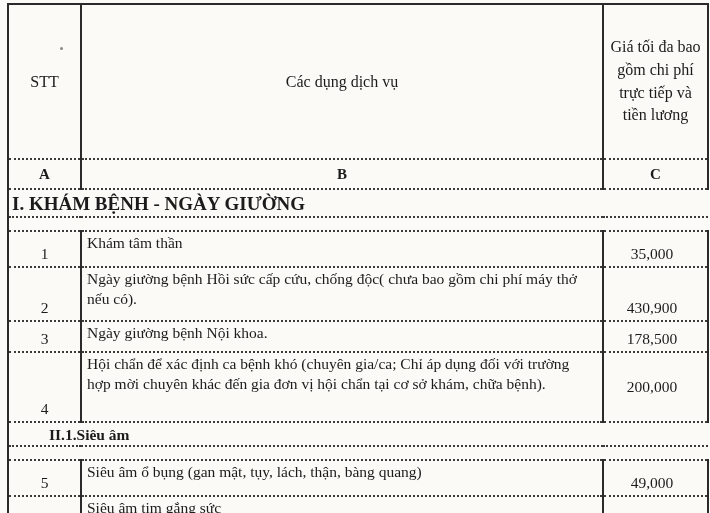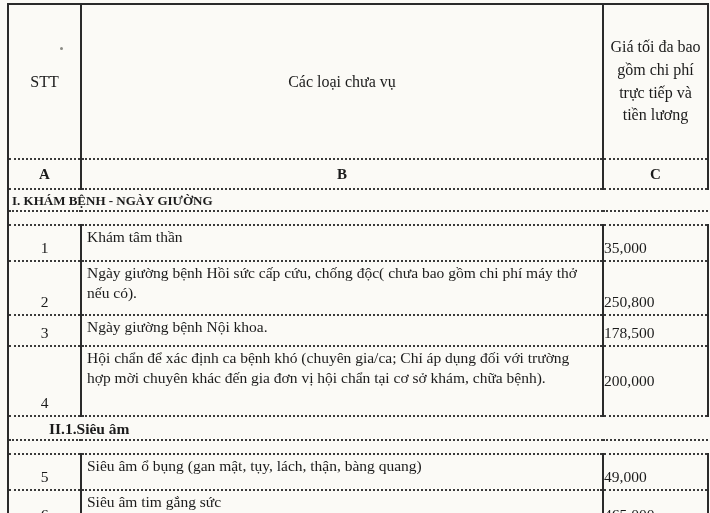--- a/index.html
+++ b/index.html
@@ -52,21 +52,21 @@
   tr.abc-row td.a { border-right: 2px solid #2a2a2a; }
   tr.abc-row td.c { border-left: 2px solid #2a2a2a; border-right: 2px solid #2a2a2a; }
 
   
   tr.sec td {
     border-bottom: 2px dotted #3a3a3a;
     font-weight: bold;
     padding: 3px 4px 1px 3px;
     vertical-align: bottom;
   }
-  tr.sec.section td    { font-size: 13px; }
+  tr.sec.section td    { font-size: 19px; }
   tr.sec.subsection td { font-size: 15.5px; padding-left: 40px; }
   tr.sec[data-idx="6"] td { padding-top: 9px; } 
 
   
   tr.spacer-row td {
     height: 4px;
     border-bottom: 2px dotted #3a3a3a;
   }
 
   
@@ -79,21 +79,21 @@
   }
   td.service {
     vertical-align: top;
     font-size: 15.5px;
     line-height: 1.30;
     padding: 1px 15px 2px 5px;
   }
   td.price {
     border-left: 2px solid #2a2a2a;
     border-right: 2px solid #2a2a2a;
-    text-align: left; vertical-align: bottom;
+    text-align: center; vertical-align: bottom;
     font-size: 15.5px;
     padding: 0 7px 3px 0;
   }
   tr[data-row="1"] td { height: 27px; }
   tr[data-row="2"] td { height: 45px; }
   tr[data-row="3"] td { height: 22px; }
   tr[data-row="4"] td { height: 61px; }
   tr[data-row="5"] td { height: 27px; }
   tr[data-row="6"] td { height: 29px; }
   tr[data-row="7"] td { height: 28px; }
@@ -113,21 +113,21 @@
 
   <table class="price-table">
     <colgroup>
       <col class="c-stt">
         <col class="c-service">
         <col class="c-price">
     </colgroup>
     <thead>
       <tr class="head-row">
         <th class="h-stt">STT</th>
-        <th class="h-service">Các loại chưa vụ</th>
+        <th class="h-service">Các dụng dịch vụ</th>
         <th class="h-price">Giá tối đa bao gồm chi phí
 trực tiếp và tiền lương</th>
       </tr>
       <tr class="abc-row">
         <td class="a">A</td>
         <td class="b">B</td>
         <td class="c">C</td>
       </tr>
     </thead>
     <tbody id="rows-body">
@@ -138,21 +138,21 @@
     <td colspan="3"></td>
   </tr>
         <tr class="data-row" data-idx="2" data-row="1">
     <td class="stt">1</td>
     <td class="service">Khám tâm thần</td>
     <td class="price">35,000</td>
   </tr>
         <tr class="data-row" data-idx="3" data-row="2">
     <td class="stt">2</td>
     <td class="service">Ngày giường bệnh Hồi sức cấp cứu, chống độc( chưa bao gồm chi phí máy thở nếu có).</td>
-    <td class="price">250,800</td>
+    <td class="price">430,900</td>
   </tr>
         <tr class="data-row" data-idx="4" data-row="3">
     <td class="stt">3</td>
     <td class="service">Ngày giường bệnh Nội khoa.</td>
     <td class="price">178,500</td>
   </tr>
         <tr class="data-row" data-idx="5" data-row="4">
     <td class="stt">4</td>
     <td class="service">Hội chẩn để xác định ca bệnh khó (chuyên gia/ca; Chỉ áp dụng đối với trường hợp mời chuyên  khác đến gia đơn vị hội chẩn tại cơ sở khám, chữa bệnh).</td>
     <td class="price">200,000</td>

